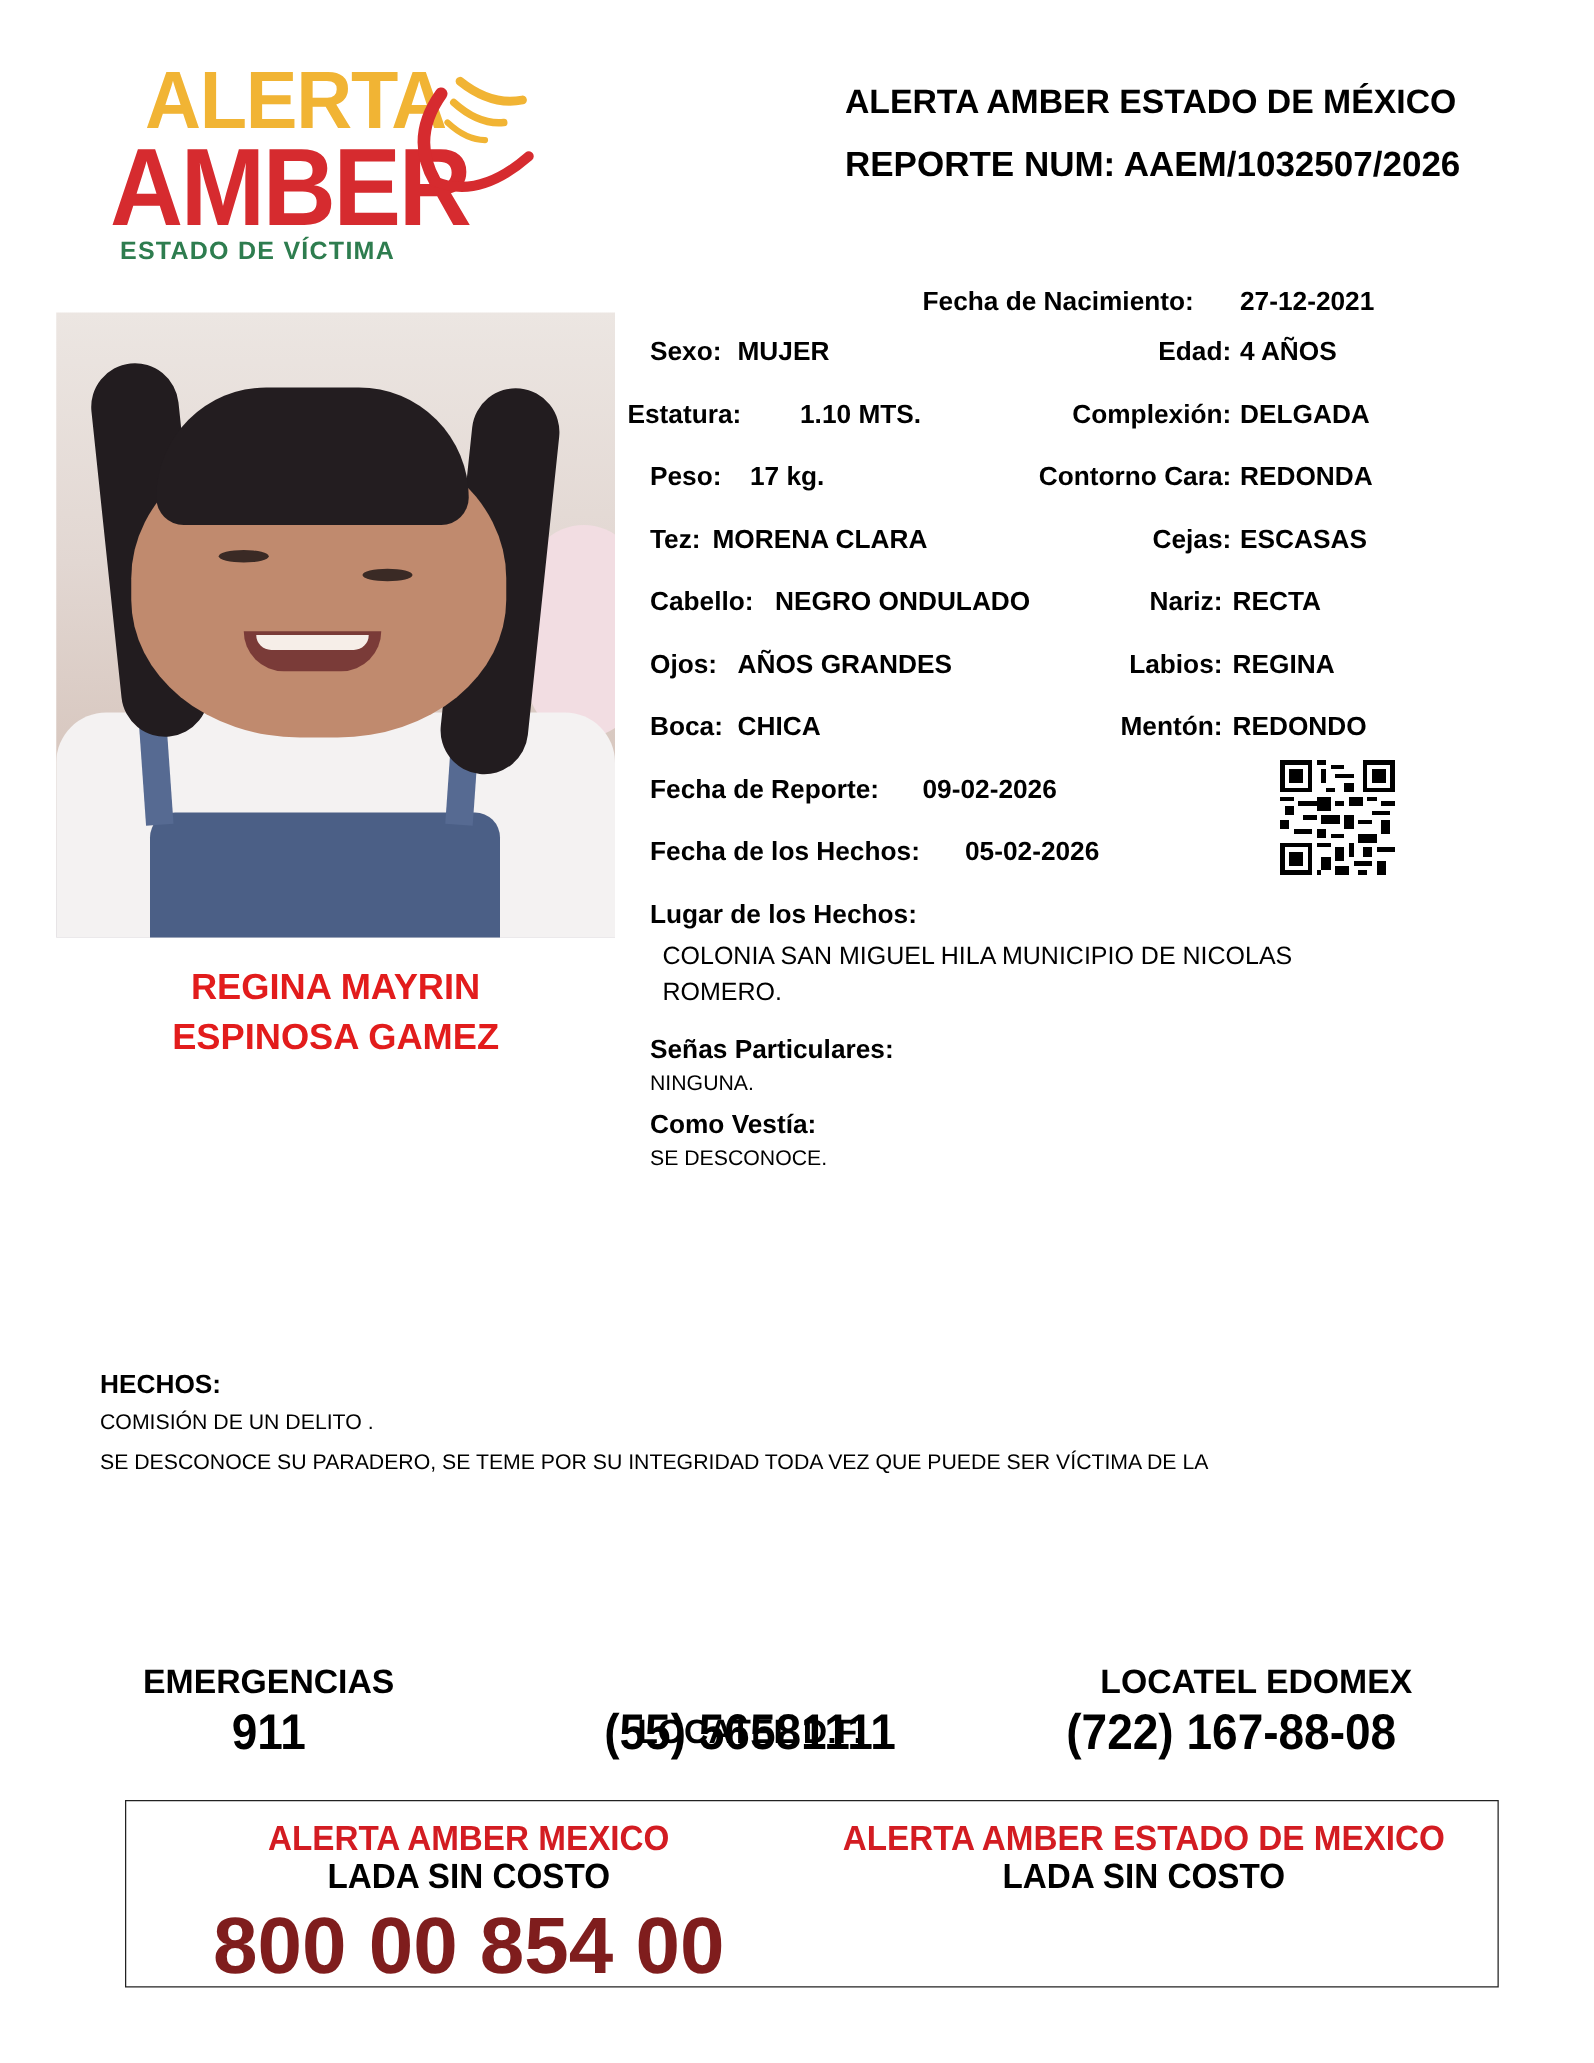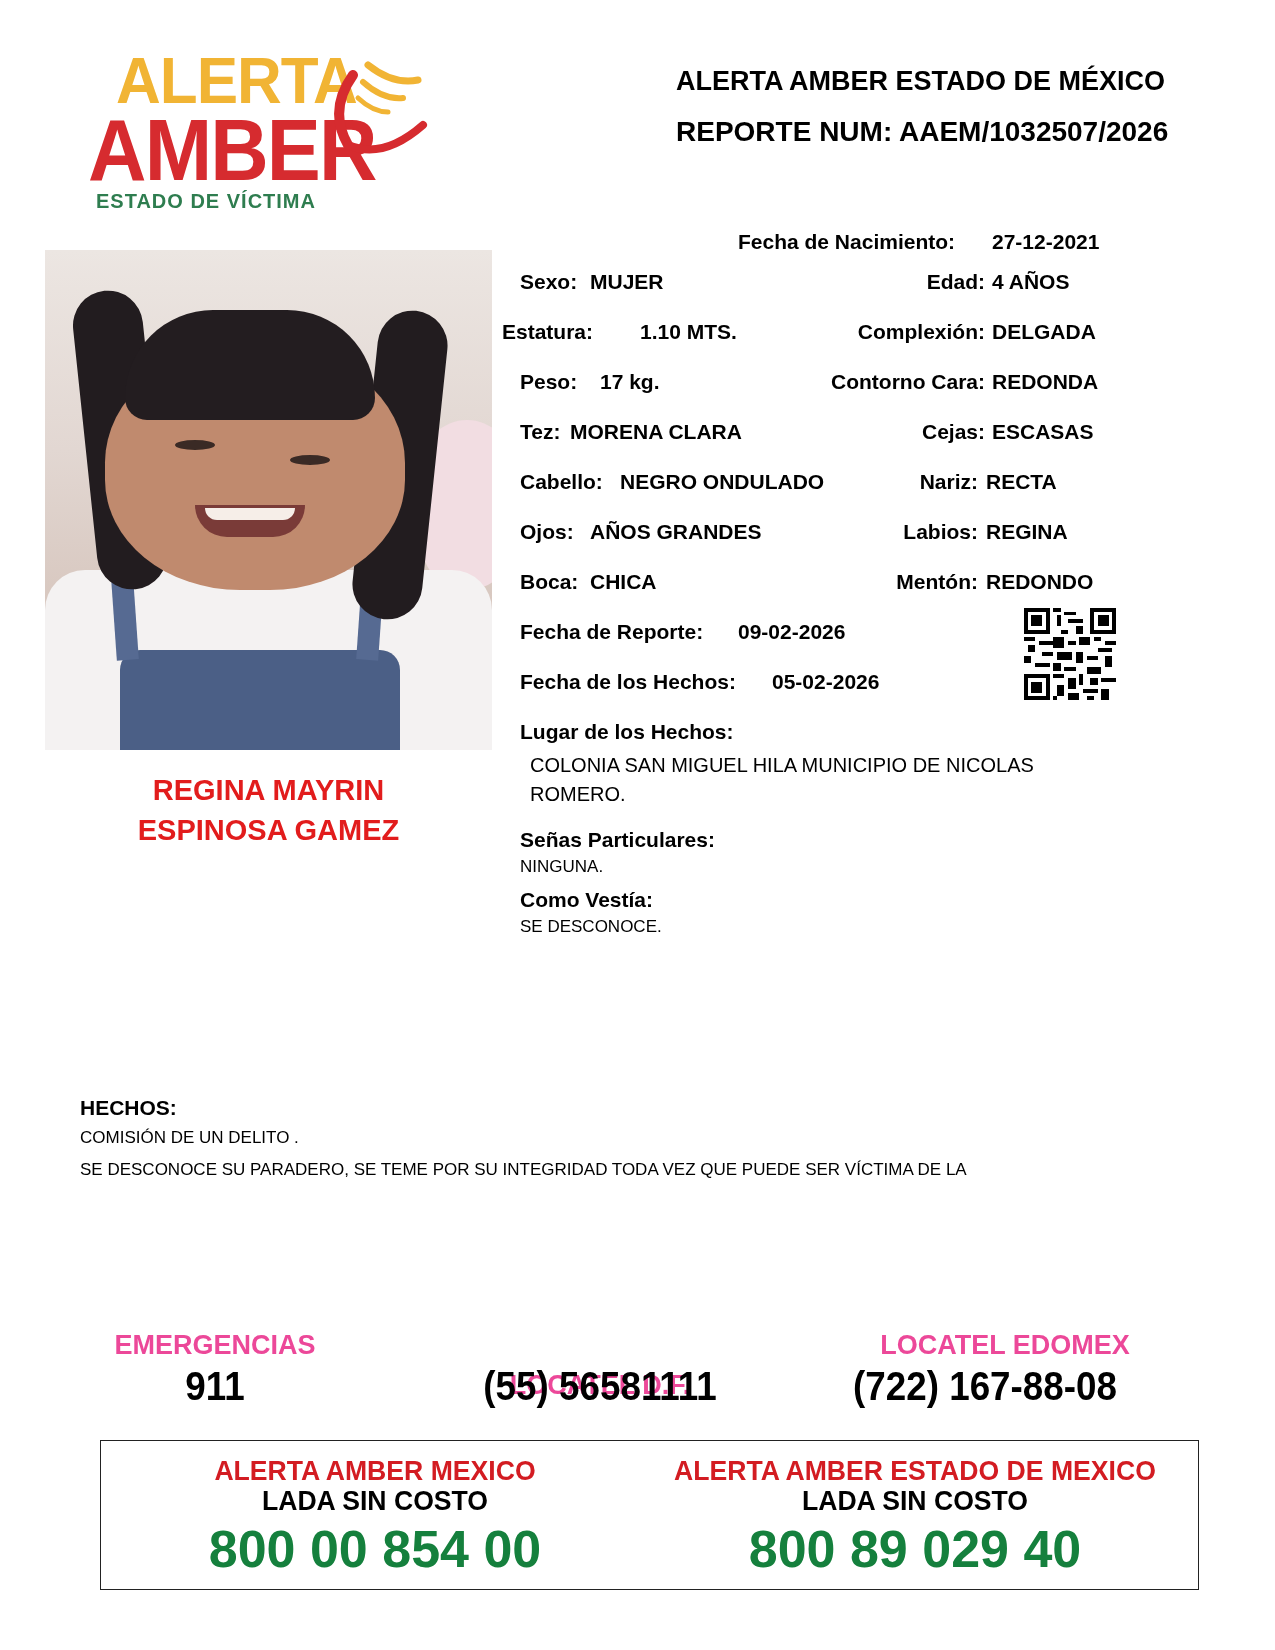--- a/index.html
+++ b/index.html
@@ -46,28 +46,28 @@
   .val { font-weight: bold; font-size: 21px; white-space: nowrap; }
 
   .qr { left: 1024px; top: 608px; width: 92px; height: 92px; }
 
   .body-text { font-size: 20px; white-space: nowrap; }
   .small-text { font-size: 17px; white-space: nowrap; }
 
   .hechos-lbl { left: 80px; top: 1096px; font-weight: bold; font-size: 21px; }
   .hechos-txt { left: 80px; top: 1122px; font-size: 17px; line-height: 32px; width: 1060px; }
 
-  .contact-lbl { color: #ec4899; font-weight: bold; font-size: 27px; text-align: center; width: 340px; }
+  .contact-lbl { color: #000000; font-weight: bold; font-size: 27px; text-align: center; width: 340px; }
   .contact-num { font-weight: bold; font-size: 40px; text-align: center; width: 340px; transform: scaleX(0.92); }
 
   .box { left: 100px; top: 1440px; width: 1097px; height: 148px; border: 1.5px solid #222; }
   .box-col { position: absolute; top: 0; width: 548px; text-align: center; }
   .box-title { color: #d31c22; font-weight: bold; font-size: 28px; margin-top: 14px; transform: scaleX(0.95); }
   .box-sub { font-weight: bold; font-size: 28px; margin-top: -2px; transform: scaleX(0.95); }
-  .box-num { color: #15803d; font-weight: bold; font-size: 52px; margin-top: 2px; }
+  .box-num { color: #7f1d1d; font-weight: bold; font-size: 64px; margin-top: 2px; }
 </style>
 </head>
 <body>
 
 <div class="abs logo">
   <div class="l1">ALERTA</div>
   <div class="l2">AMBER</div>
   <div class="l3">ESTADO DE VÍCTIMA</div>
   <svg width="100" height="110" viewBox="0 0 100 110">
     <path d="M20 95 Q0 60 25 25" stroke="#d62b2f" stroke-width="10" fill="none" stroke-linecap="round"></path>
@@ -229,15 +229,14 @@
 
 <div class="abs box">
   <div class="box-col" style="left:0;">
     <div class="box-title">ALERTA AMBER MEXICO</div>
     <div class="box-sub">LADA SIN COSTO</div>
     <div class="box-num">800 00 854 00</div>
   </div>
   <div class="box-col" style="left:540px;">
     <div class="box-title">ALERTA AMBER ESTADO DE MEXICO</div>
     <div class="box-sub">LADA SIN COSTO</div>
-    <div class="box-num">800 89 029 40</div>
   </div>
 </div>
 
 </body></html>

